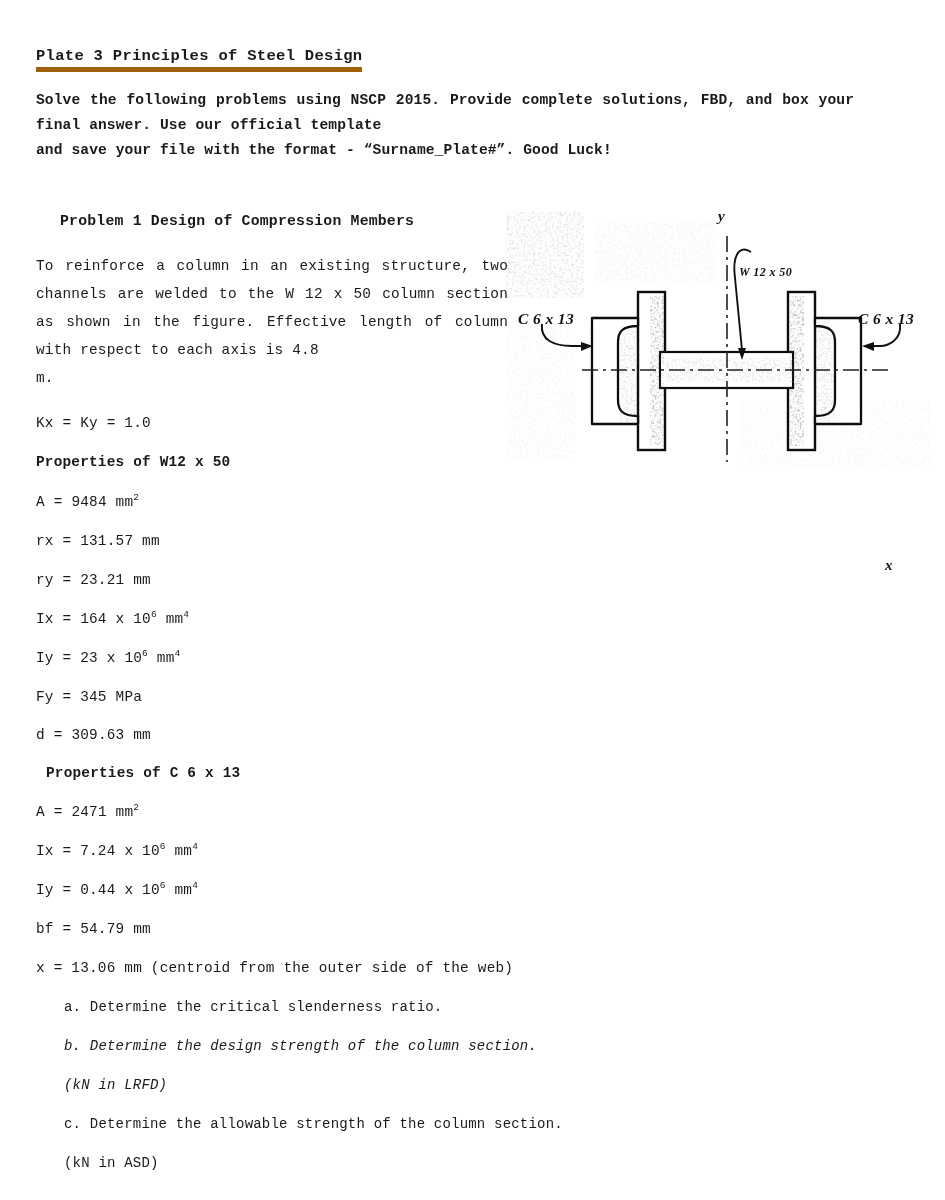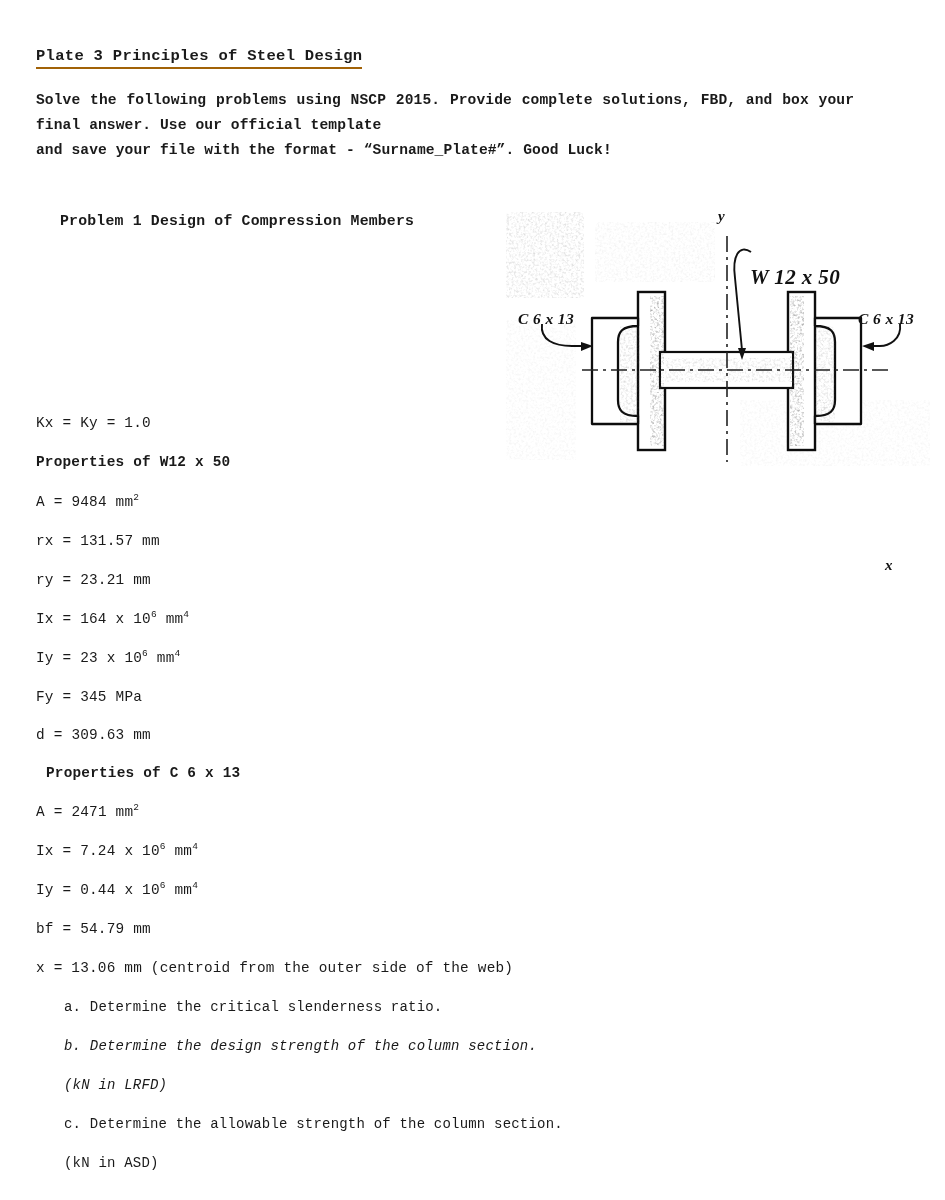--- a/index.html
+++ b/index.html
@@ -26,21 +26,21 @@
   }
 
   
   .doc-title {
     position: absolute;
     left: 36px;
     top: 47px;
     font-size: 15.5px;
     font-weight: bold;
     letter-spacing: 0.3px;
-    border-bottom: 2px solid #a16207;
+    border-bottom: 5px solid #a16207;
     padding-bottom: 2px;
     white-space: nowrap;
     font-family: Liberation Mono, monospace;
   }
 
   .intro {
     position: absolute;
     left: 36px;
     top: 88px;
     width: 818px;
@@ -112,39 +112,43 @@
   .fig-label {
     position: absolute;
     font-family: "Liberation Serif", "DejaVu Serif", serif;
     font-weight: bold;
     font-style: italic;
     color: #111;
     white-space: nowrap;
   }
   #lbl-y   { left: 218px; top: 8px;   font-size: 15px; }
   #lbl-x   { left: 385px; top: 357px; font-size: 15px; }
-  #lbl-w   { left: 250px; top: 65px;  font-size: 21px; letter-spacing: 0.4px; }
+  #lbl-w   { left: 239px; top: 65px;  font-size: 12px; letter-spacing: 0.4px; }
   #lbl-cl  { left: 18px;  top: 110px; font-size: 15.5px; letter-spacing: 0.4px; }
   #lbl-cr  { left: 358px; top: 110px; font-size: 15.5px; letter-spacing: 0.4px; }
 </style>
 </head>
 <body>
 
 <div class="page">
 
   <div class="doc-title">Plate 3 Principles of Steel Design</div>
 
   <div class="intro">
     <span>Solve the following problems using NSCP 2015. Provide complete</span>
     <span>solutions, FBD, and box your final answer. Use our official template</span>
     <span class="lastline">and save your file with the format - “Surname_Plate#”. Good Luck!</span>
   </div>
 
   <div class="prob-head">Problem 1 Design of Compression Members</div>
 
+  <div class="prob-body">
+    <span>To reinforce a column in an existing structure, two channels are welded to the W 12 x 50 column section as shown in the figure. Effective length of column with respect to each axis is 4.8</span>
+    <div class="tail">m.</div>
+  </div>
 
   <div class="kline" style="top:415px;">Kx = Ky = 1.0</div>
 
   <div class="kline bold" style="top:454px;">Properties of W12 x 50</div>
 
   <div class="kline" style="top:494px;">
     <span>A</span>
     <span>=</span>
     <span>9484</span>
     <span>mm</span><sup>2</sup>

